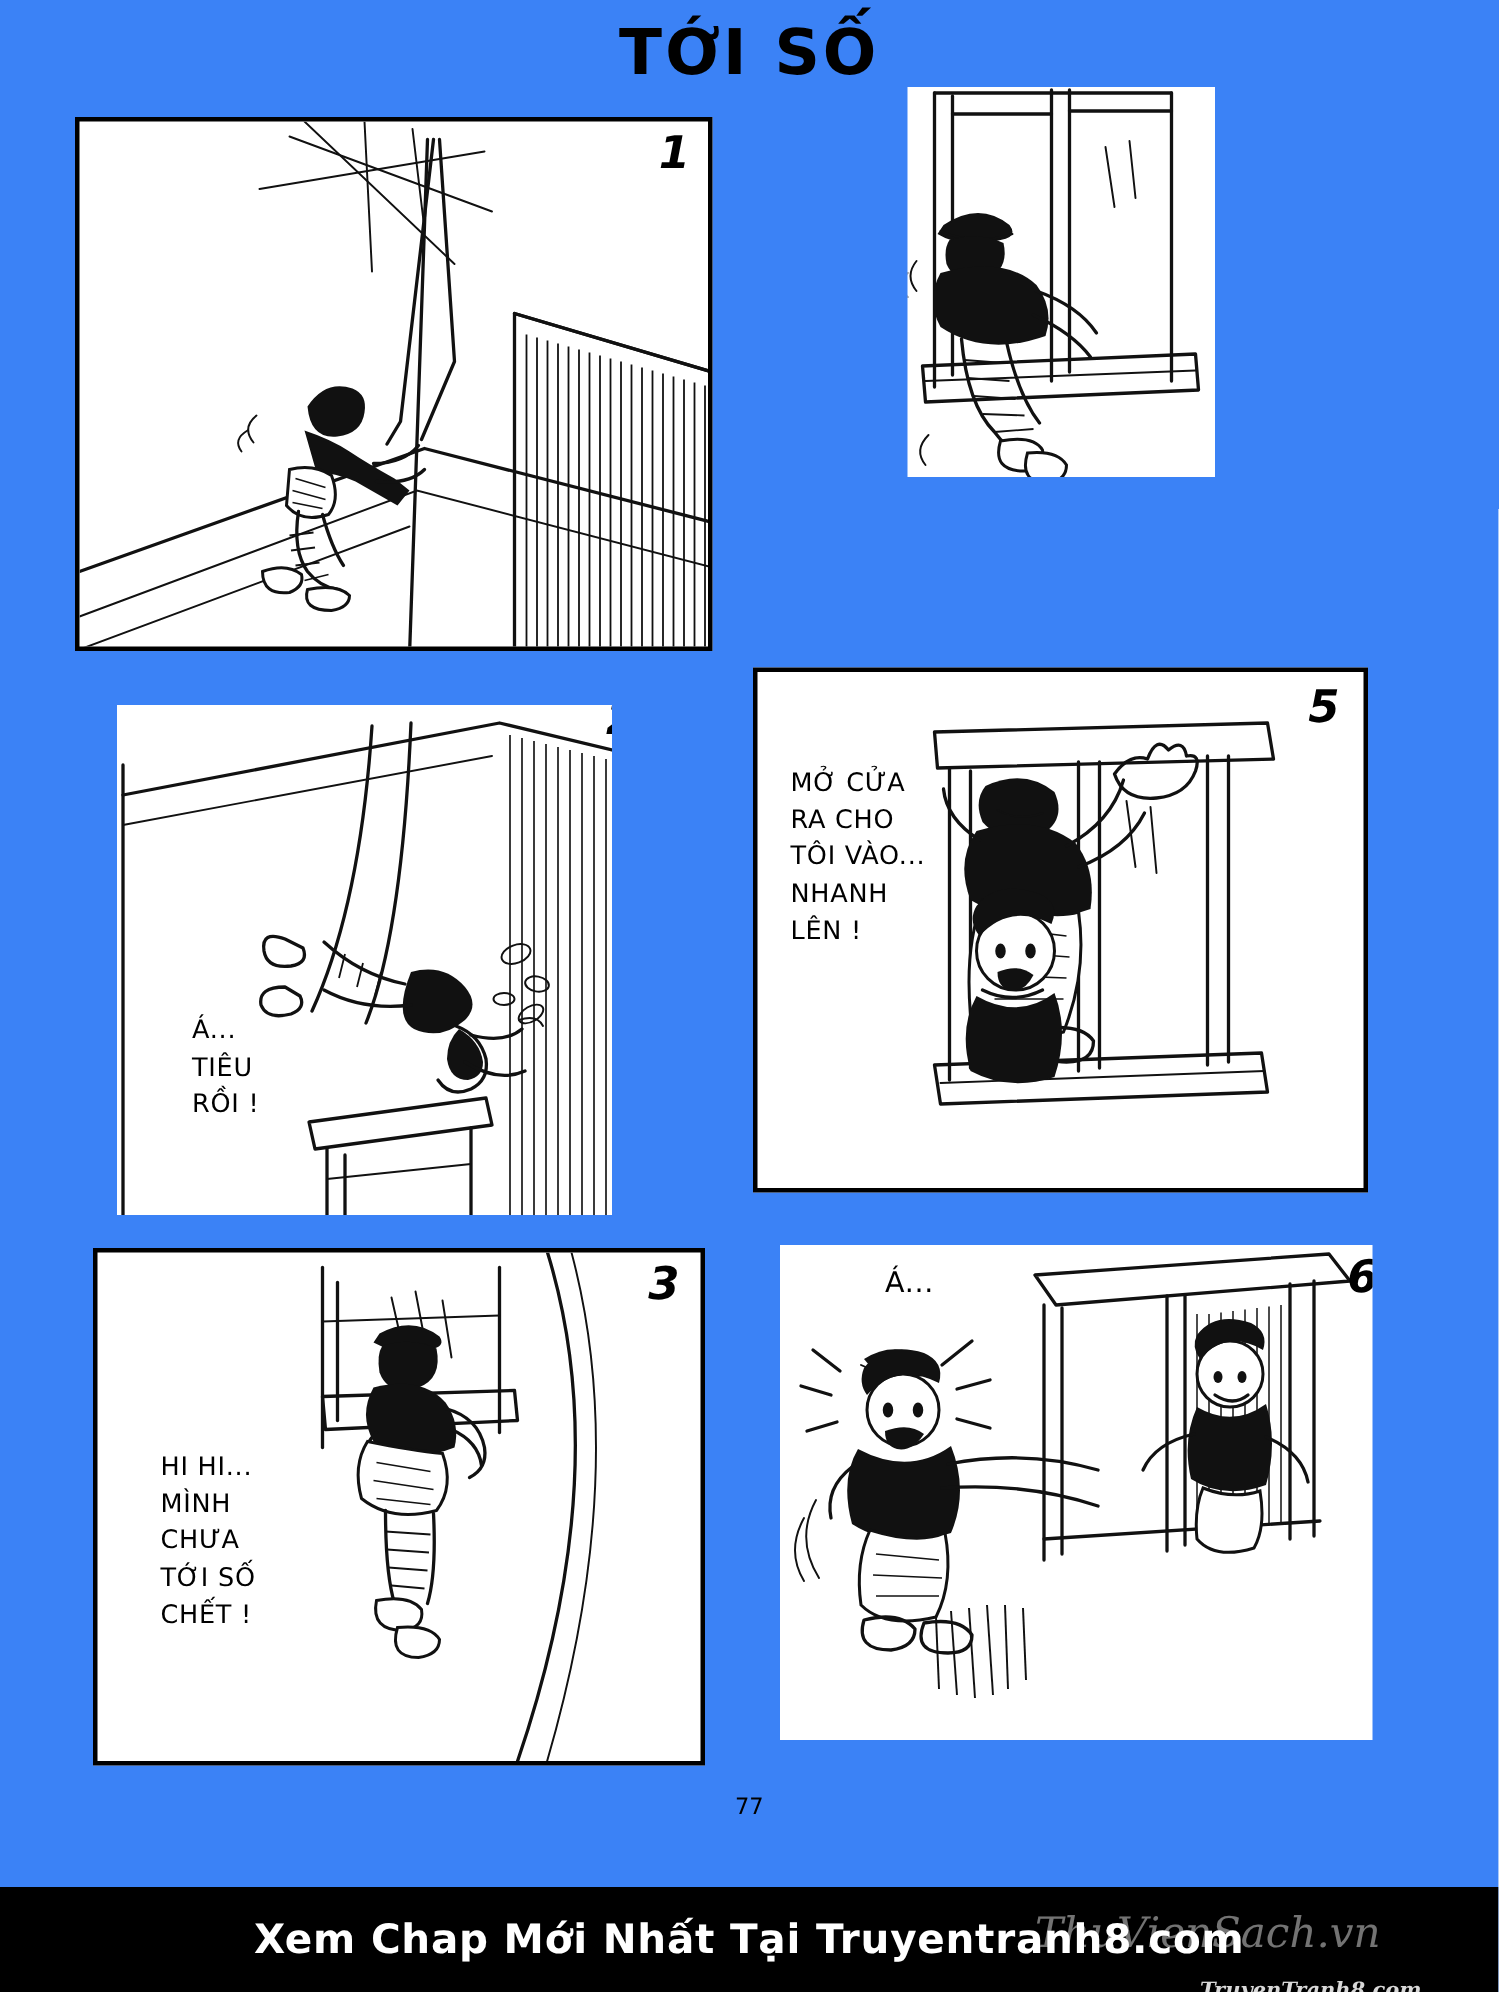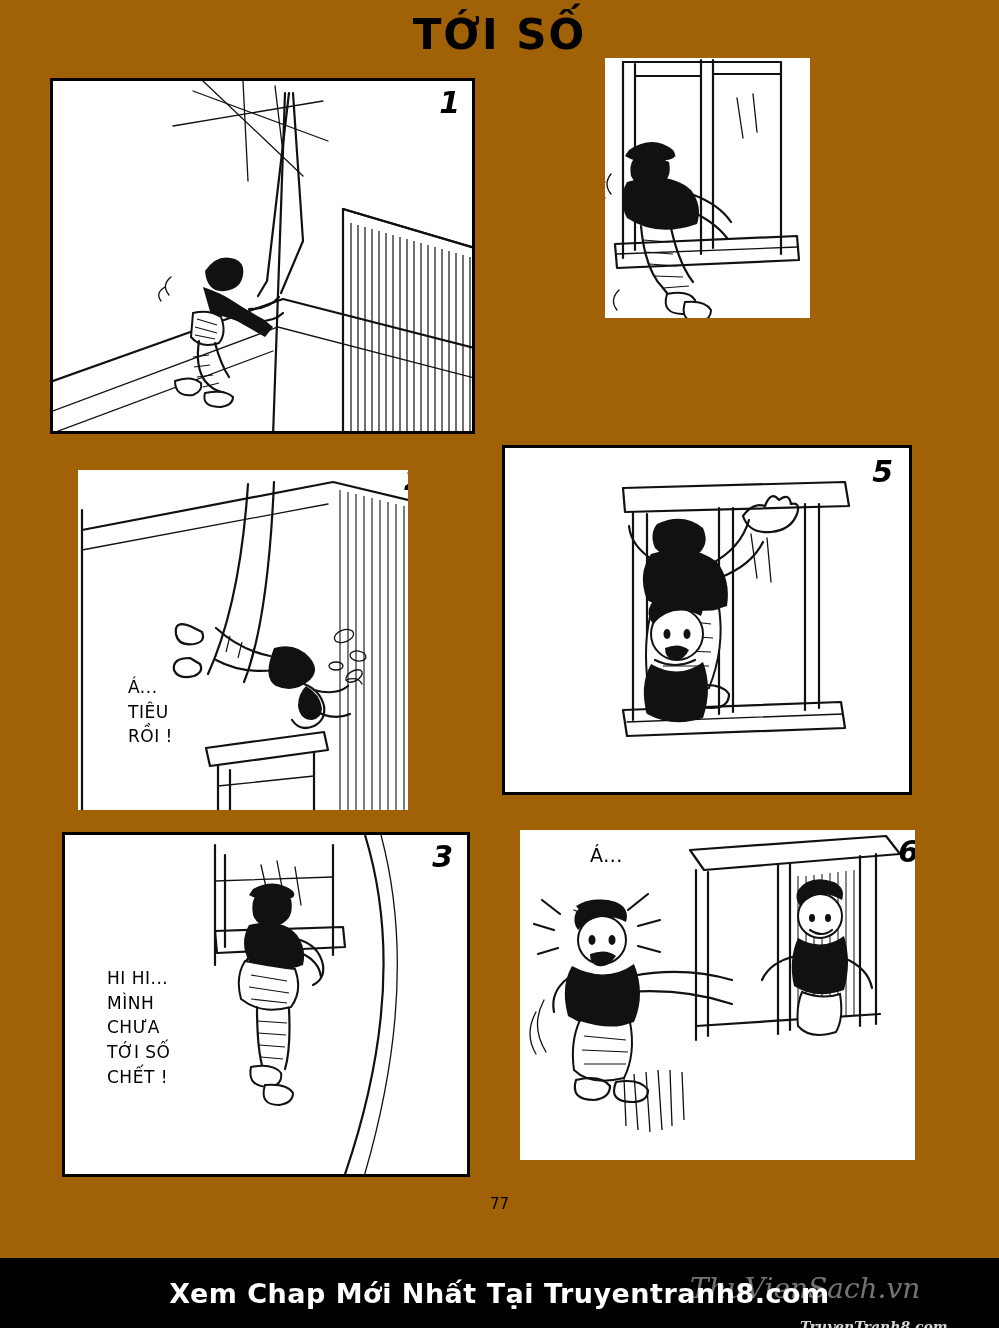--- a/index.html
+++ b/index.html
@@ -12,21 +12,21 @@
     height: 1328px;
     position: relative;
     overflow: hidden;
     font-family: "DejaVu Sans", sans-serif;
     color: #000;
   }
 
   .page {
     position: absolute;
     inset: 0;
-    background: #a16207;
+    background: #3b82f6;
   }
 
   
   .title {
     position: absolute;
     top: 10px;
     left: 0;
     width: 999px;
     text-align: center;
     font-family: "DejaVu Sans", sans-serif;
@@ -449,20 +449,25 @@
         <path class="ink" d="M150 212 q20 10 40 0"></path>
         <path class="solid" d="M146 216 q28 16 52 -2 q10 26 0 56 q-30 10 -56 -4 q-8 -28 4 -50 z"></path>
       </g>
 
       <g class="ink-thin">
         <line x1="246" y1="86" x2="252" y2="130"></line>
         <line x1="262" y1="90" x2="266" y2="134"></line>
       </g>
     </svg>
     <div class="panel-num" style="right:16px; top:6px;">5</div>
+    <div class="speech" style="left:22px; top:62px;">MỞ CỬA
+RA CHO
+TÔI VÀO...
+NHANH
+LÊN !</div>
   </div>
 
   <div class="panel p6">
     <svg width="395" height="330" viewBox="0 0 395 330">
 
       <path class="ink" d="M170 20 L366 6 L380 24 L184 40 Z" fill="#fff"></path>
       <path class="ink" d="M176 40 L176 210"></path>
       <path class="ink" d="M188 42 L188 206"></path>
       <path class="ink" d="M258 34 L258 204"></path>
       <path class="ink" d="M270 34 L270 200"></path>

